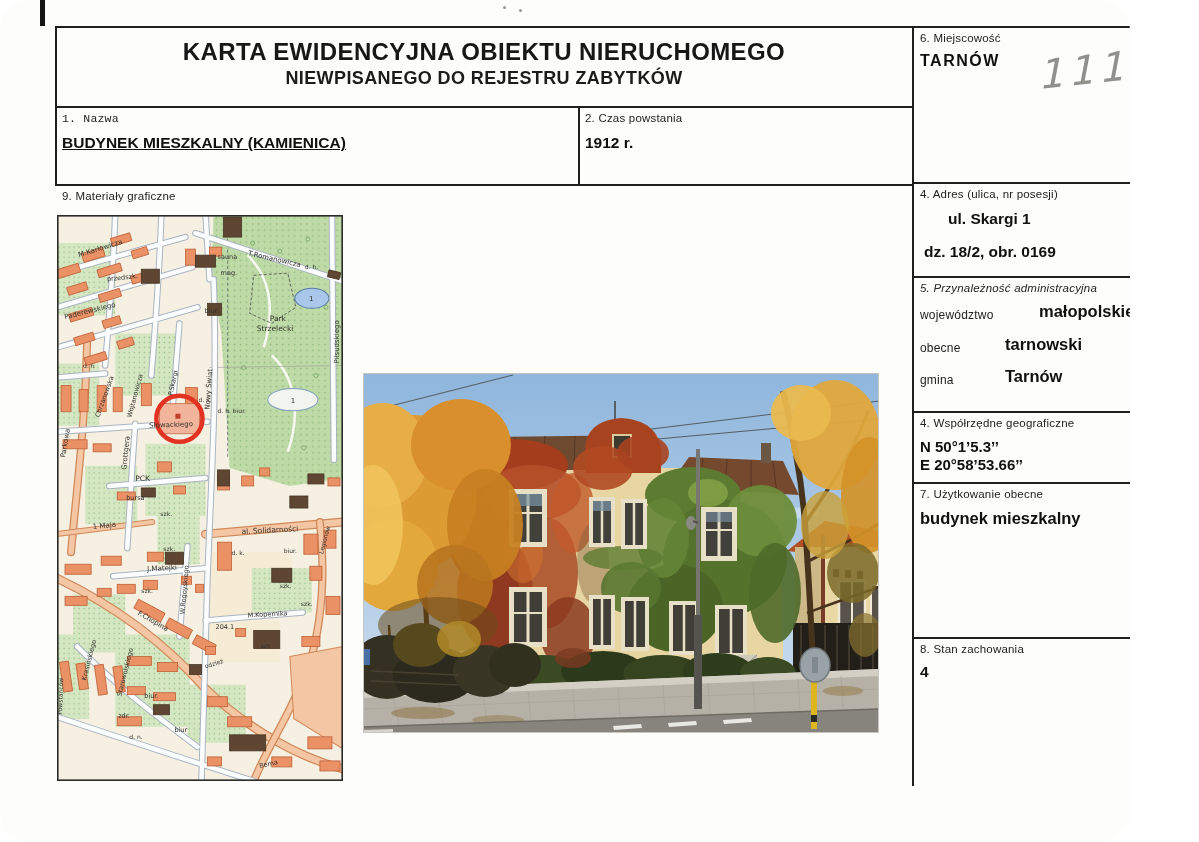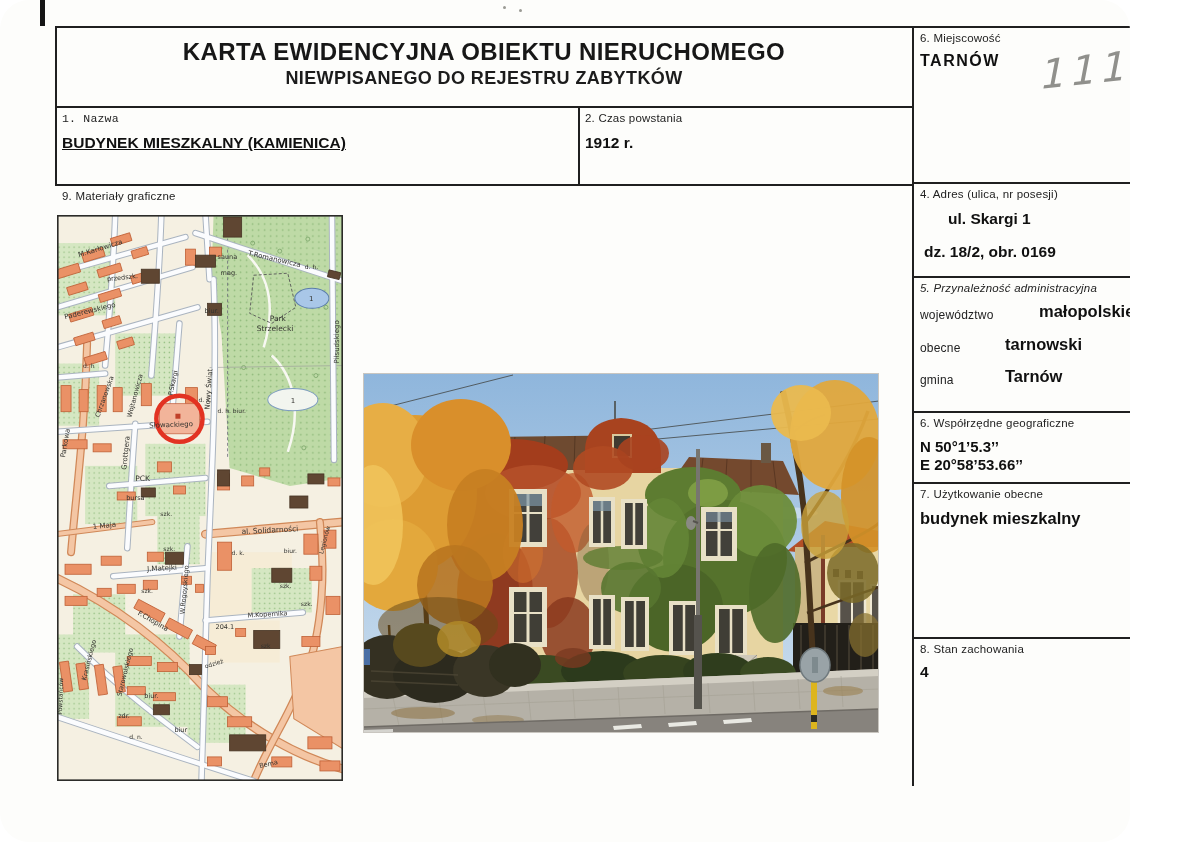--- a/index.html
+++ b/index.html
@@ -61,21 +61,21 @@
   <div class="val" style="left:924px;top:243px;">dz. 18/2, obr. 0169</div>
 
   <div class="lbl" style="left:920px;top:282px;font-style:italic;">5. Przynależność administracyjna</div>
   <div class="lbl" style="left:920px;top:308px;font-size:12px;">województwo</div>
   <div class="val" style="left:1005px;top:302px;font-size:16.5px;margin-left:34px;">małopolskie</div>
   <div class="lbl" style="left:920px;top:341px;font-size:12px;">obecne</div>
   <div class="val" style="left:1005px;top:335px;font-size:16.5px;">tarnowski</div>
   <div class="lbl" style="left:920px;top:373px;font-size:12px;">gmina</div>
   <div class="val" style="left:1005px;top:367px;font-size:16.5px;">Tarnów</div>
 
-  <div class="lbl" style="left:920px;top:417px;">6. Współrzędne geograficzne</div>
+  <div class="lbl" style="left:920px;top:417px;">4. Współrzędne geograficzne</div>
   <div class="val" style="left:920px;top:438px;font-size:15px;">N 50°1’5.3’’</div>
   <div class="val" style="left:920px;top:456px;font-size:15px;">E  20°58’53.66’’</div>
 
   <div class="lbl" style="left:920px;top:488px;">7. Użytkowanie obecne</div>
   <div class="val" style="left:920px;top:509px;font-size:16.5px;">budynek mieszkalny</div>
 
   <div class="lbl" style="left:920px;top:643px;">8. Stan zachowania</div>
   <div class="val" style="left:920px;top:663px;">4</div>
 
   <div class="lbl" style="left:62px;top:190px;">9. Materiały graficzne</div>

